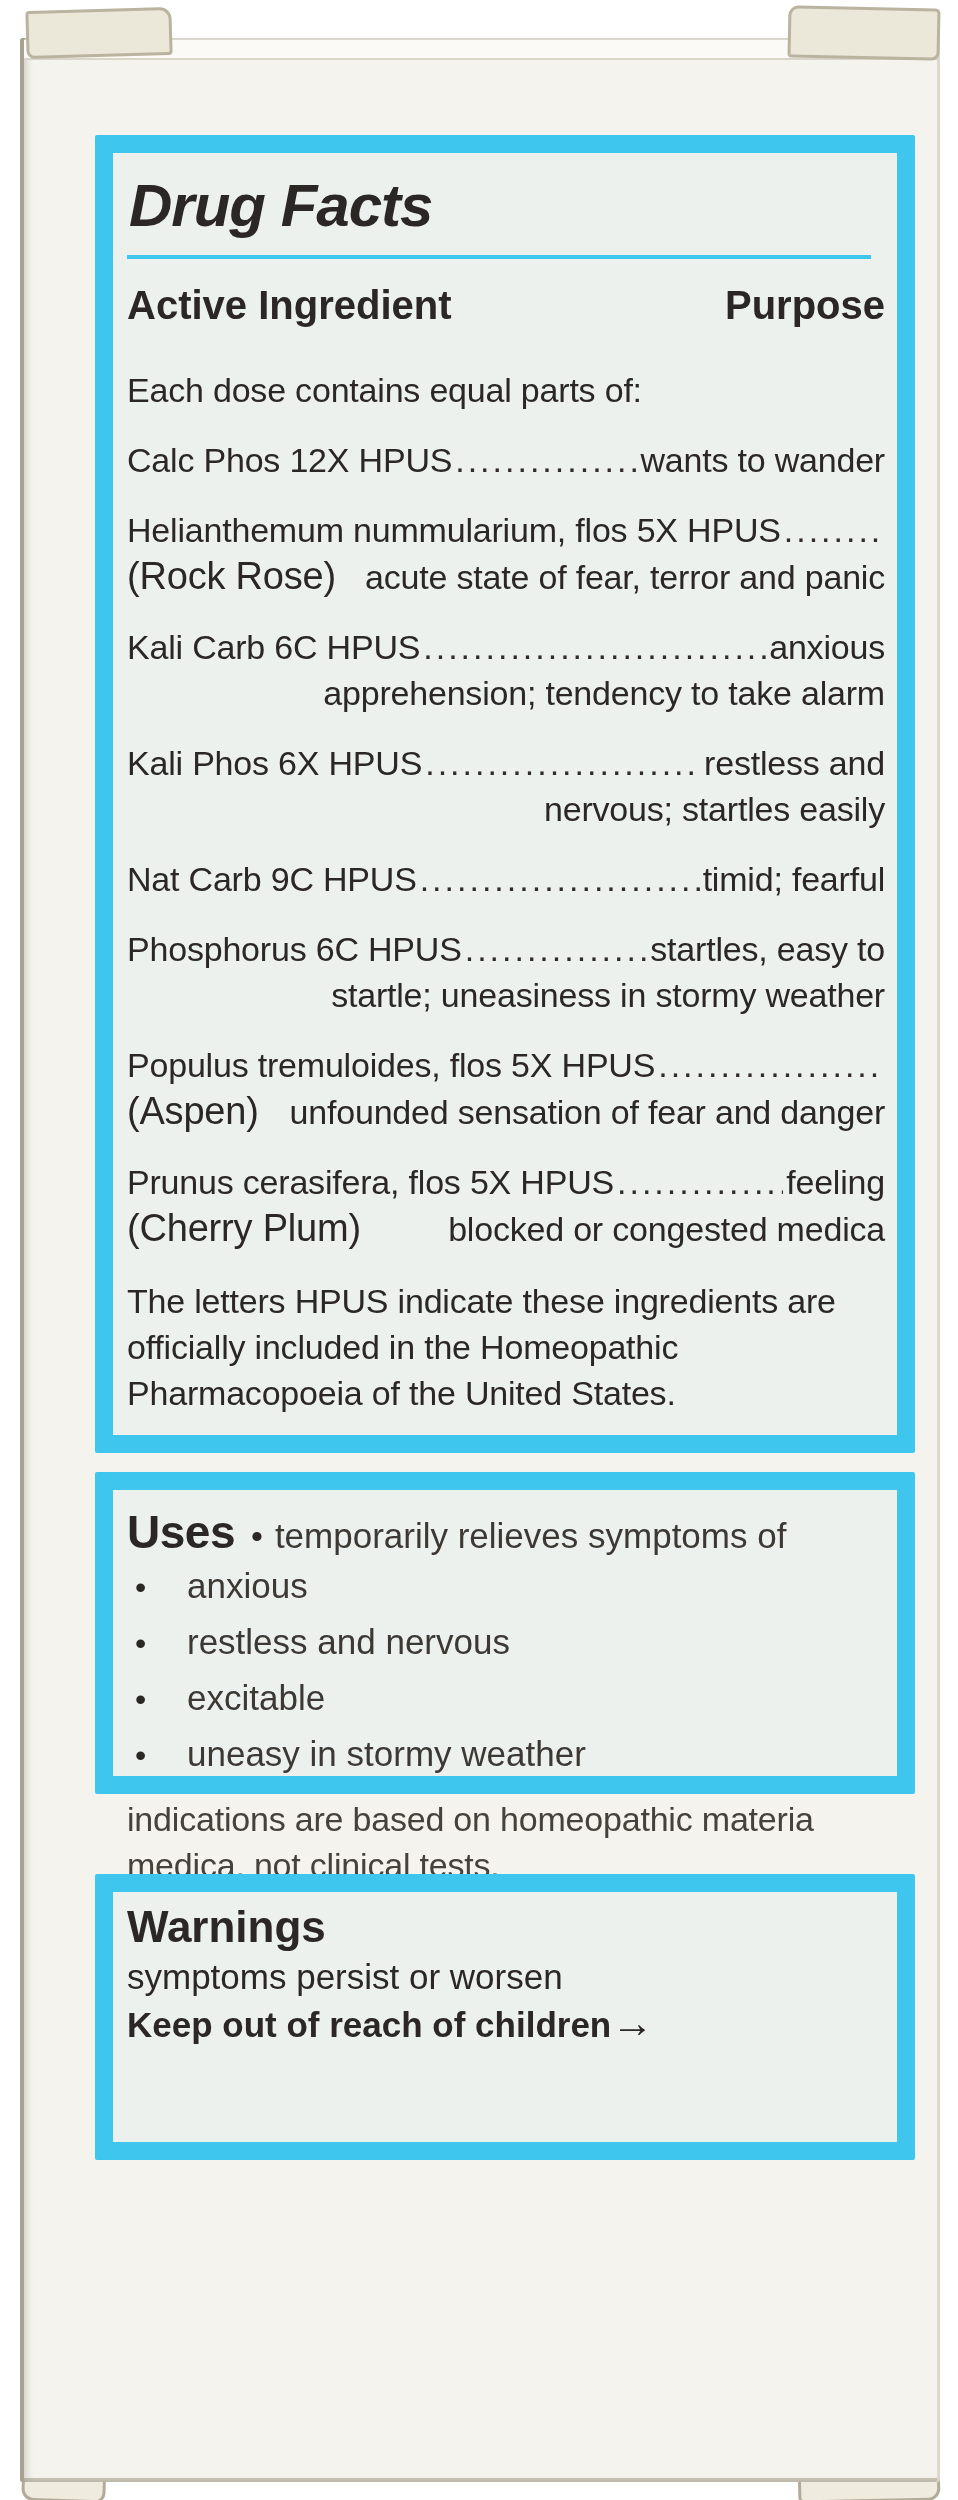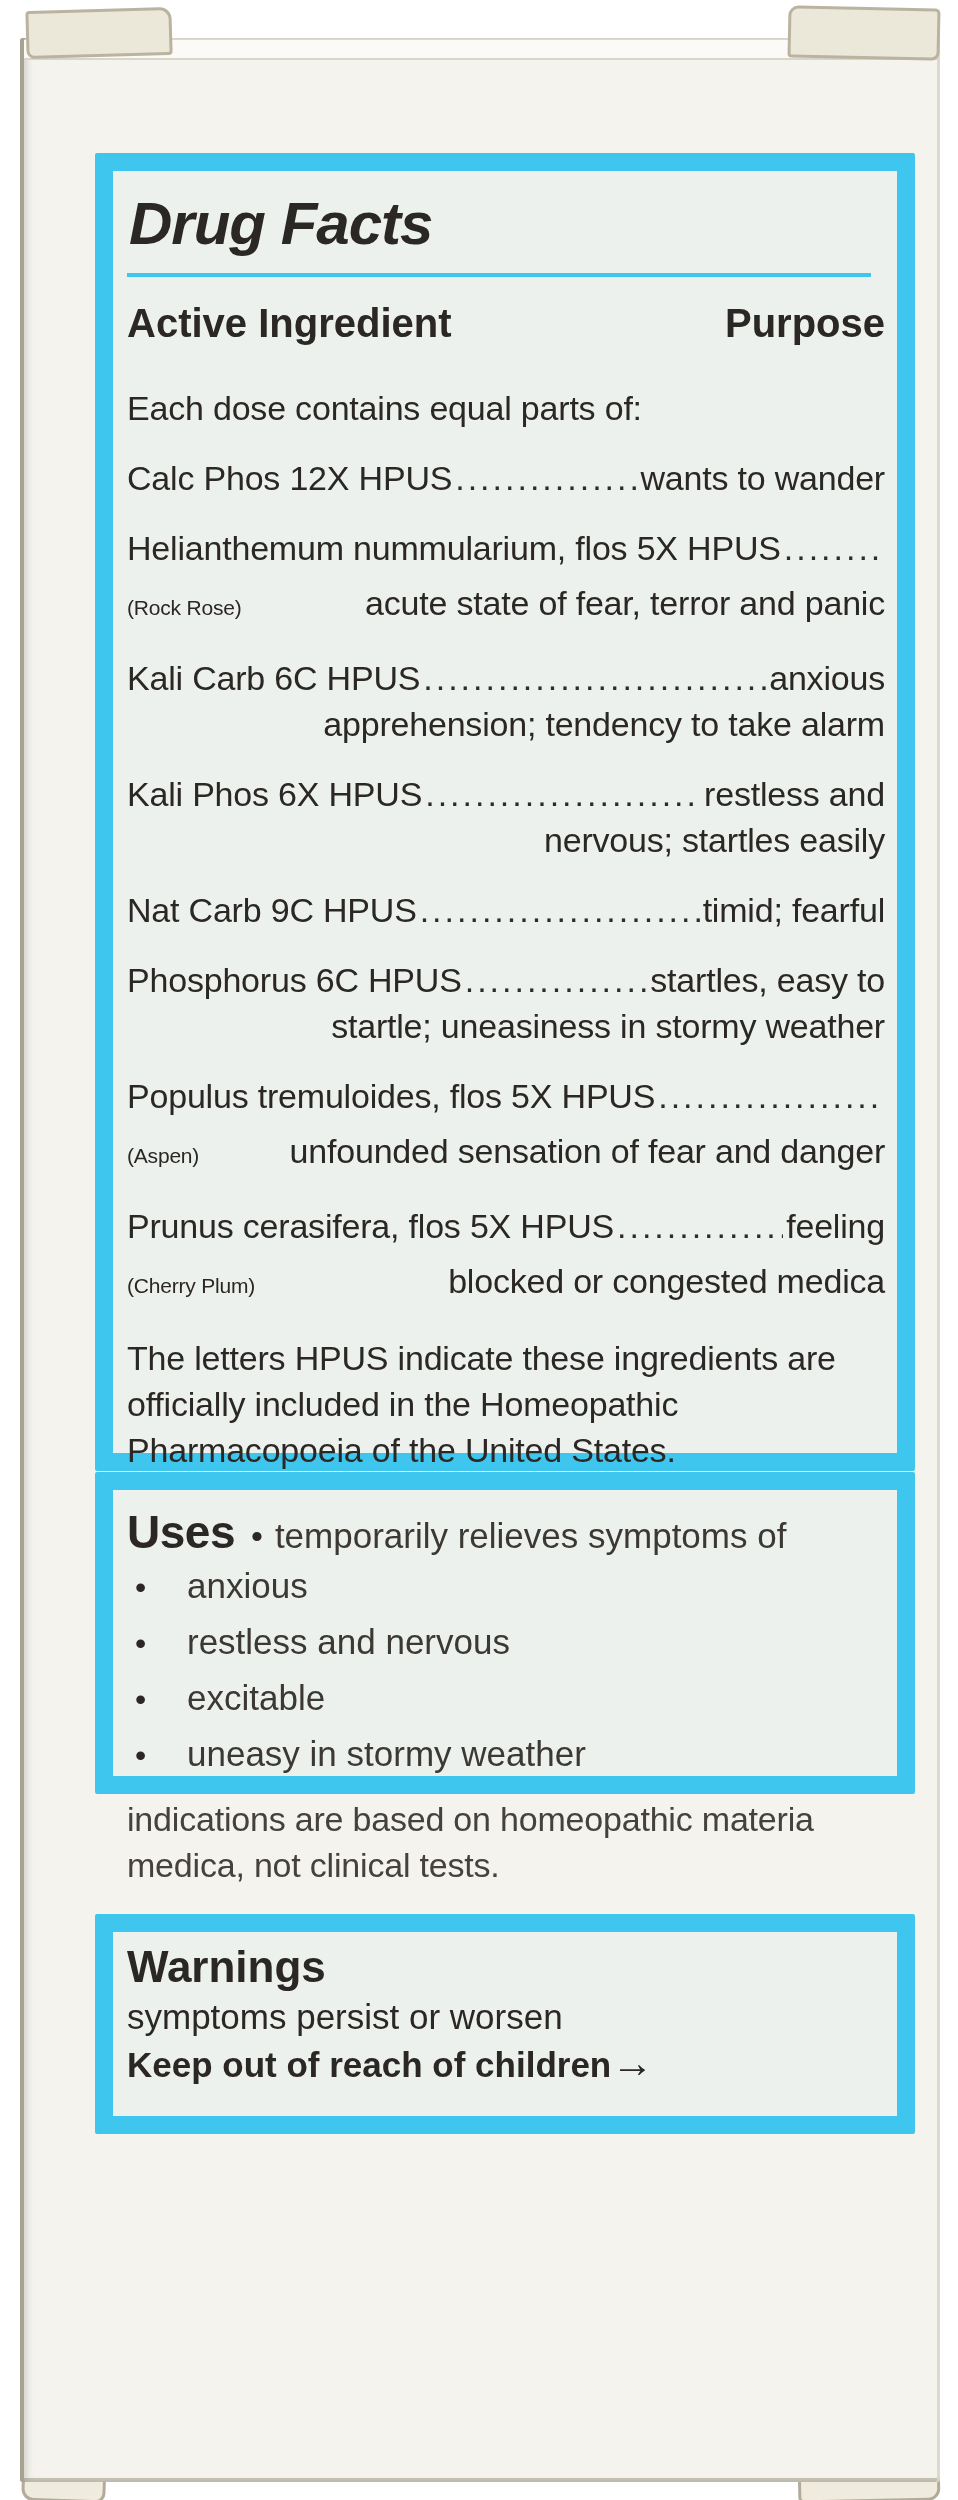--- a/index.html
+++ b/index.html
@@ -21,39 +21,39 @@
   .flap-tl{left:26px;top:9px;width:140px;height:42px;border-radius:4px 12px 4px 8px;transform:rotate(-1.6deg);}
   .flap-tr{left:788px;top:7px;width:146px;height:46px;border-radius:10px 5px 8px 4px;transform:rotate(1.2deg);}
   .sliver{position:absolute;background:#efecdf;border:3px solid #b2ab99;}
   .sliver-bl{left:22px;top:2452px;width:78px;height:44px;border-radius:0 0 10px 12px;transform:rotate(2deg);}
   .sliver-br{left:798px;top:2458px;width:136px;height:38px;border-radius:0 0 12px 6px;transform:rotate(-1.2deg);}
   
   .panel{
     position:absolute;left:95px;width:820px;box-sizing:border-box;
     border:18px solid #3fc6ee;background:#edf1ed;border-radius:2px;
   }
-  .p1{top:153px;height:1318px;padding:4px 12px 0 14px;}
+  .p1{top:135px;height:1318px;padding:4px 12px 0 14px;}
   .p2{top:1472px;height:322px;padding:6px 12px 0 14px;}
-  .p3{top:1914px;height:220px;padding:2px 12px 0 14px;}
+  .p3{top:1874px;height:286px;padding:2px 12px 0 14px;}
   
   .df-title{font-size:60px;line-height:66px;font-weight:bold;font-style:italic;
     letter-spacing:-1px;margin:16px 0 0 2px;}
   .rule{height:4px;background:#3fc6ee;margin:16px 14px 0 0;}
   .hdr{display:flex;justify-content:space-between;align-items:baseline;
     font-weight:bold;font-size:40px;line-height:48px;margin-top:22px;}
   .body-txt{font-size:34px;line-height:46px;letter-spacing:-0.2px;}
   .intro{margin-top:38px;}
   .item{margin-top:24px;}
   .row{display:flex;align-items:baseline;}
   .row .nm,.row .pu{flex:0 0 auto;white-space:nowrap;}
   .row .dots{flex:1 1 0;min-width:0;overflow:hidden;white-space:nowrap;
     letter-spacing:3px;margin:0 3px;color:#2e2b28;}
   .cont-r{text-align:right;}
   .cont-lr{display:flex;justify-content:space-between;align-items:baseline;}
-  .lbl{font-size:21px;flex:0 0 auto;white-space:nowrap;margin-top:14px;}
+  .lbl{font-size:38px;flex:0 0 auto;white-space:nowrap;}
   .cont-lr .tx{flex:0 1 auto;text-align:right;white-space:nowrap;}
   .note{margin-top:26px;}
   
   .uses-hdr{display:flex;align-items:baseline;margin-top:10px;}
   .uses-t{font-size:46px;line-height:52px;font-weight:bold;letter-spacing:-0.5px;}
   .uses-b{font-size:34px;margin:0 12px 0 16px;}
   .uses-lead{font-size:35px;color:#3c3833;}
   .uli{display:flex;align-items:baseline;font-size:35px;line-height:53px;color:#3c3833;margin-top:1px;}
   .uli .b{flex:0 0 52px;padding-left:8px;font-size:32px;color:#2b2724;}
   .uses-note{margin-top:14px;color:#45413b;}

